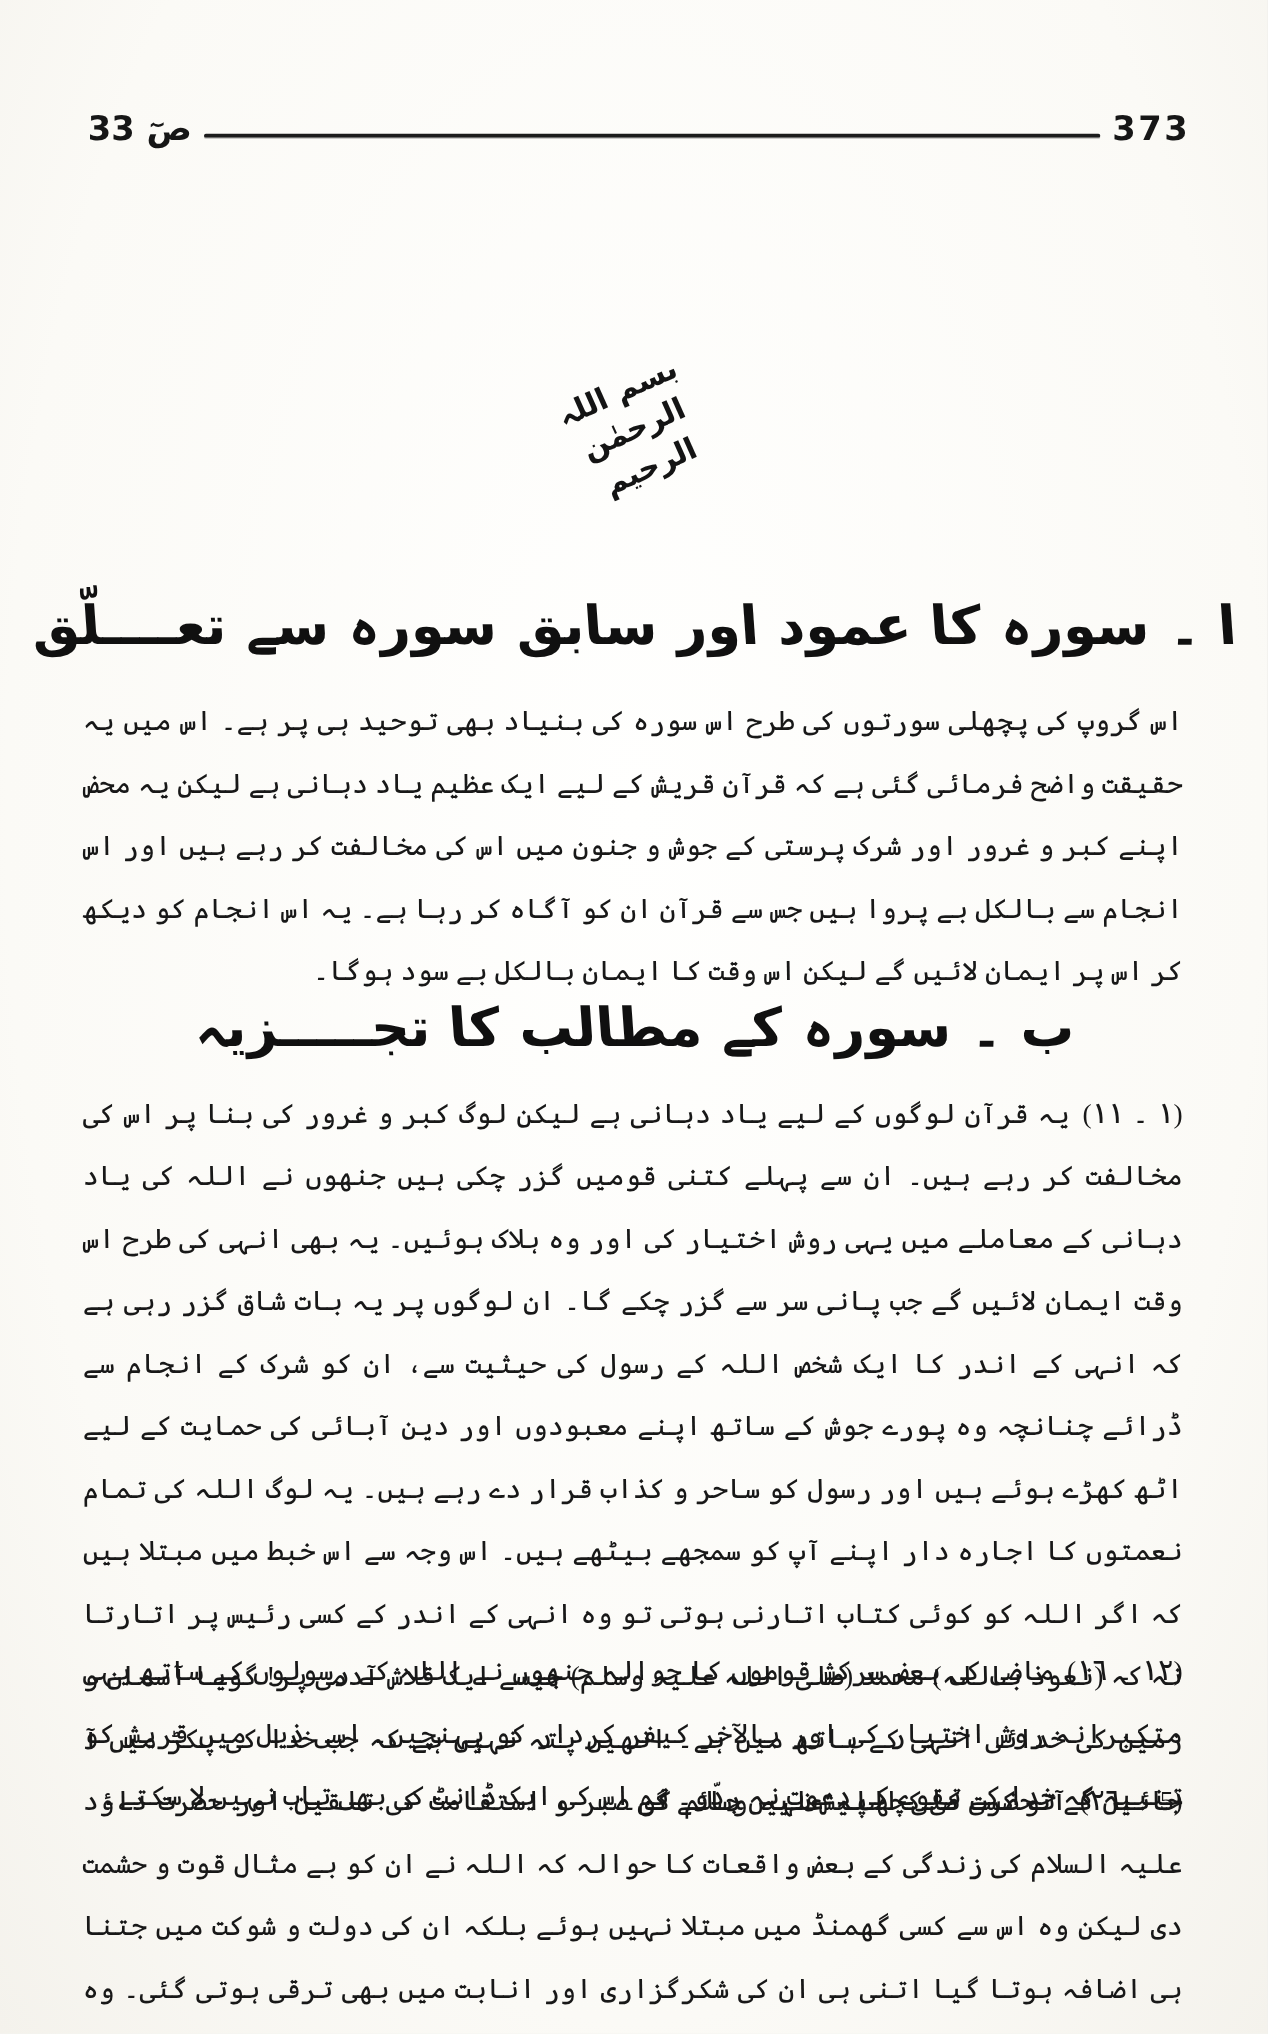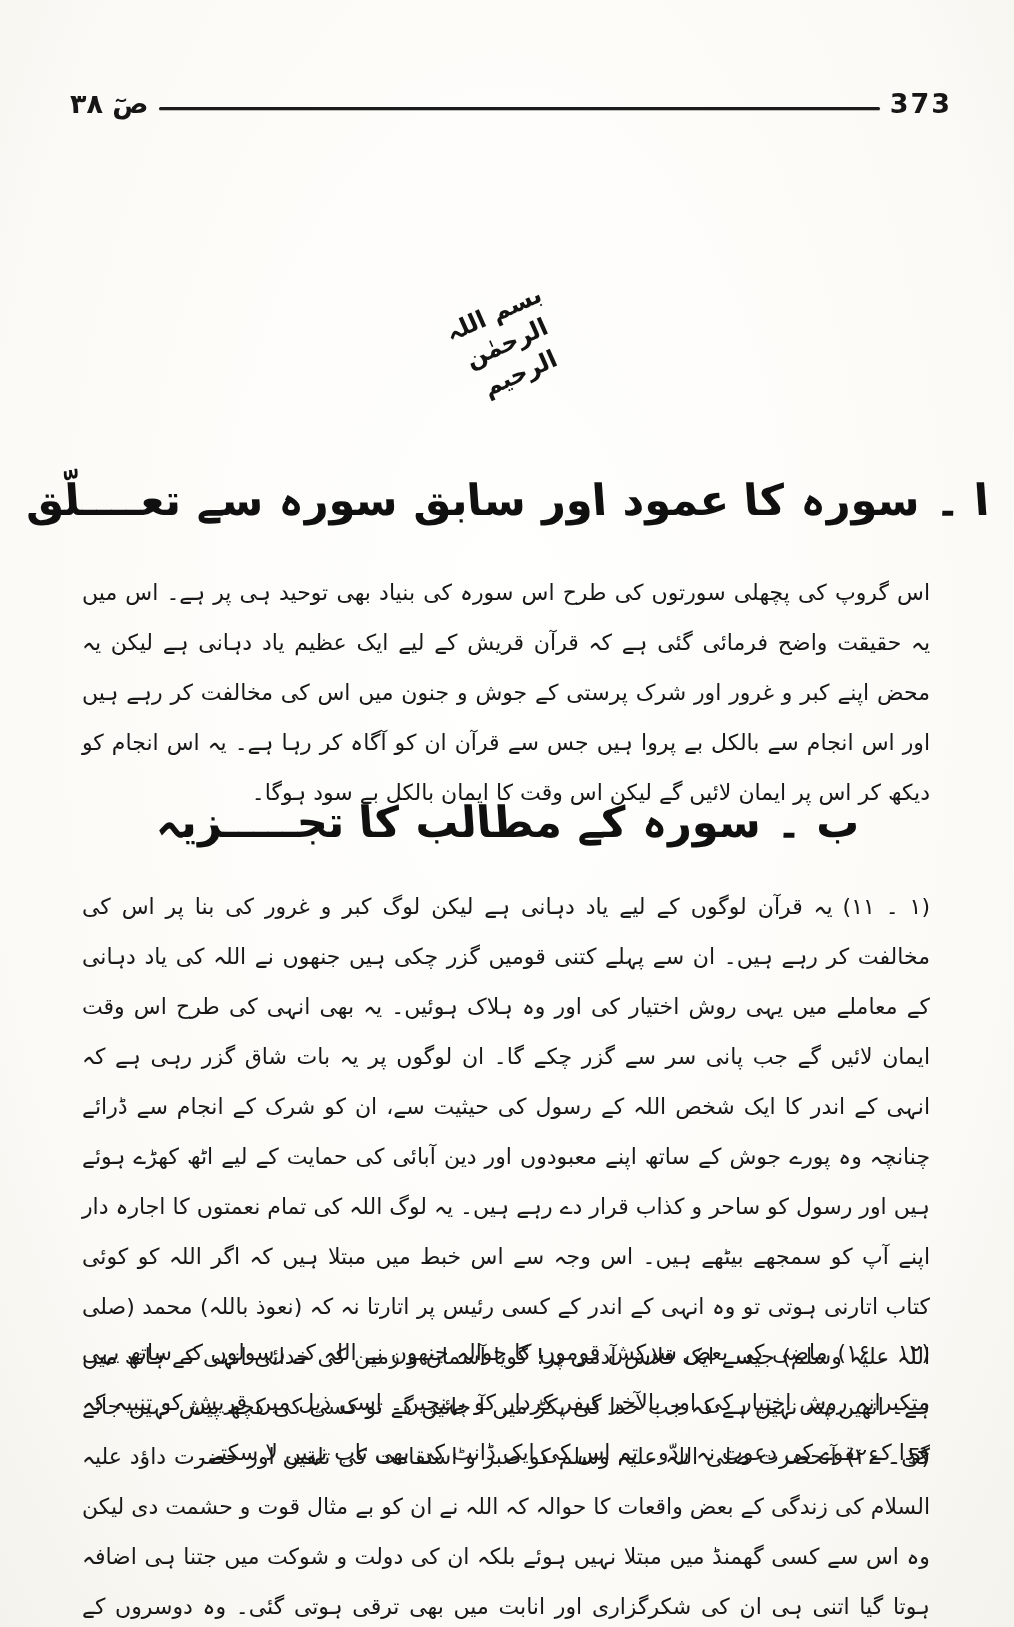--- a/index.html
+++ b/index.html
@@ -44,41 +44,42 @@
     font-size:43px;font-weight:bold;
     letter-spacing:0px;
     transform:skewX(4deg);
     color:#101010;
   }
   .heading.a{top:446px;}
   .heading.b{top:768px;}
   
   .body{
     position:absolute;right:68px;left:66px;
-    margin:16px;
+    margin:0;
     font-size:22px;line-height:50px;
     text-align:justify;text-justify:inter-word;
     color:#181818;
     font-weight:500;
+    font-family:Liberation Serif, serif;
   }
   .para-a{top:552px;}
   .para-b1{top:866px;}
   .para-b2{top:1312px;}
   .para-b3{top:1416px;}
   .vref{margin-inline-end:10px;white-space:nowrap;}
 </style>
 </head>
 <body>
 
 <div class="page">
 
   <header class="pagehead">
     <span class="pnum">373</span>
     <span class="rule"></span>
-    <span class="surah">صٓ ۳۸</span>
+    <span class="surah">صٓ 33</span>
   </header>
 
   <div class="bismillah">
     <span class="bismillah-inner">بسم اللہ الرحمٰن الرحیم</span>
   </div>
 
   <h1 class="heading a">ا ۔ سورہ کا عمود اور سابق سورہ سے تعــــلّق</h1>
 
   <p class="body para-a">اس گروپ کی پچھلی سورتوں کی طرح اس سورہ کی بنیاد بھی توحید ہی پر ہے۔ اس میں یہ حقیقت واضح فرمائی گئی ہے کہ قرآن قریش کے لیے ایک عظیم یاد دہانی ہے لیکن یہ محض اپنے کبر و غرور اور شرک پرستی کے جوش و جنون میں اس کی مخالفت کر رہے ہیں اور اس انجام سے بالکل بے پروا ہیں جس سے قرآن ان کو آگاہ کر رہا ہے۔ یہ اس انجام کو دیکھ کر اس پر ایمان لائیں گے لیکن اس وقت کا ایمان بالکل بے سود ہوگا۔</p>
 

